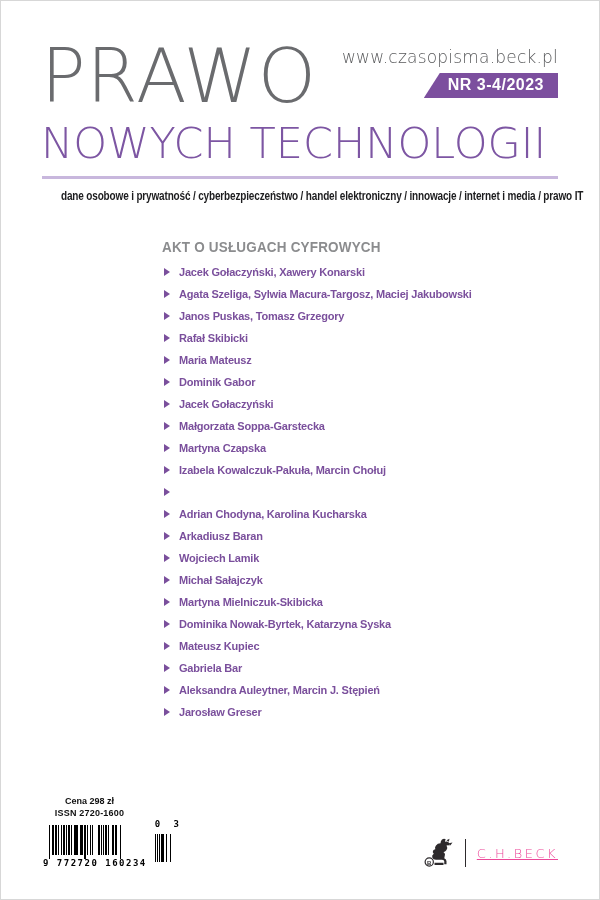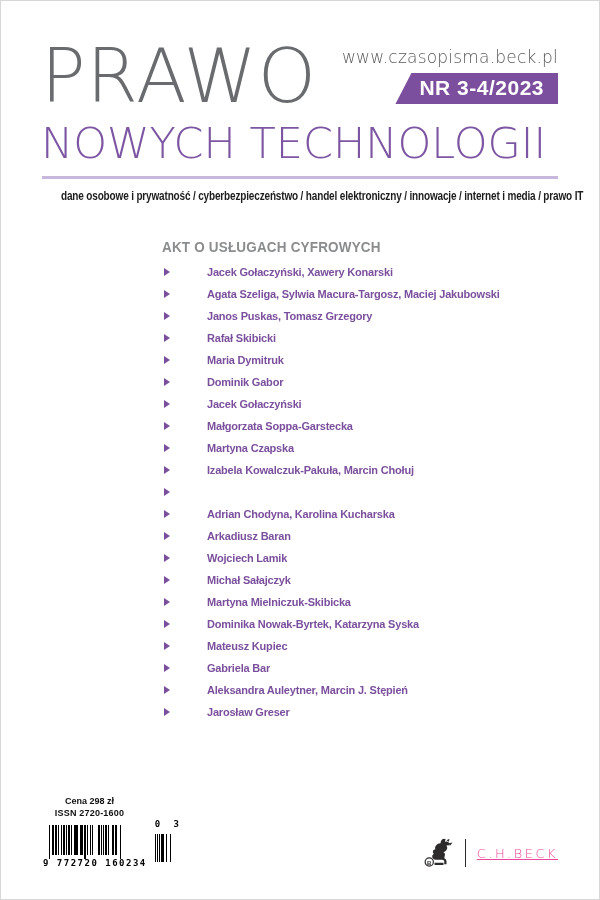--- a/index.html
+++ b/index.html
@@ -10,21 +10,21 @@
   }
   
   .url{
     position:absolute; top:46px; right:41px;
     font-size:17px; color:#58595b; letter-spacing:.2px;
     font-family:"DejaVu Sans","Liberation Sans",sans-serif; font-weight:200;
   }
   .issue-badge{
     position:absolute; top:72px; right:41px;
     background:#7c4f9e; color:#fff;
-    font-weight:bold; font-size:21px; letter-spacing:.5px;
+    font-weight:bold; font-size:16px; letter-spacing:.5px;
     padding:3px 14px 4px 24px;
     clip-path:polygon(16px 0,100% 0,100% 100%,0 100%);
   }
   .title-top{
     position:absolute; top:38px; left:40px;
     font-family:"DejaVu Sans","Liberation Sans",sans-serif;
     font-weight:200; font-size:74px; line-height:1; color:#6a6b6e; letter-spacing:1px;
   }
   .title-bottom{
     position:absolute; top:121px; left:40px;
@@ -51,21 +51,20 @@
   .author-row{ height:22px; display:flex; align-items:center; }
   .arrow-bullet{
     width:0; height:0; flex:0 0 auto;
     border-left:6px solid #7a4f9c;
     border-top:4px solid transparent; border-bottom:4px solid transparent;
     margin-right:9px;
   }
   .author-name{
     font-weight:bold; font-size:11px; letter-spacing:-.2px; color:#7a4f9c;
     white-space:nowrap;
-    margin-left:28px;
   }
   
   .price-block{ position:absolute; left:36px; top:795px; width:105px; text-align:center; color:#111; }
   .price{ font-weight:bold; font-size:9px; }
   .issn{ font-weight:bold; font-size:9px; margin-top:2px; letter-spacing:.2px; }
   .barcode-wrap{ position:absolute; left:40px; top:818px; display:flex; align-items:flex-start; }
   .barcode-main{ position:relative;padding-left:8px; }
   .barcode-digits{
     font-size:9px; font-weight:bold; color:#000; letter-spacing:1.5px;
     margin-top:-7px; margin-left:-6px; white-space:nowrap;
@@ -116,21 +115,21 @@
       <span class="author-name">Janos Puskas, Tomasz Grzegory</span>
     </div>
 
     <div class="author-row">
       <span class="arrow-bullet"></span>
       <span class="author-name">Rafał Skibicki</span>
     </div>
 
     <div class="author-row">
       <span class="arrow-bullet"></span>
-      <span class="author-name">Maria Dymitruk</span>
+      <span class="author-name">Maria Mateusz</span>
     </div>
 
     <div class="author-row">
       <span class="arrow-bullet"></span>
       <span class="author-name">Dominik Gabor</span>
     </div>
 
     <div class="author-row">
       <span class="arrow-bullet"></span>
       <span class="author-name">Jacek Gołaczyński</span>

